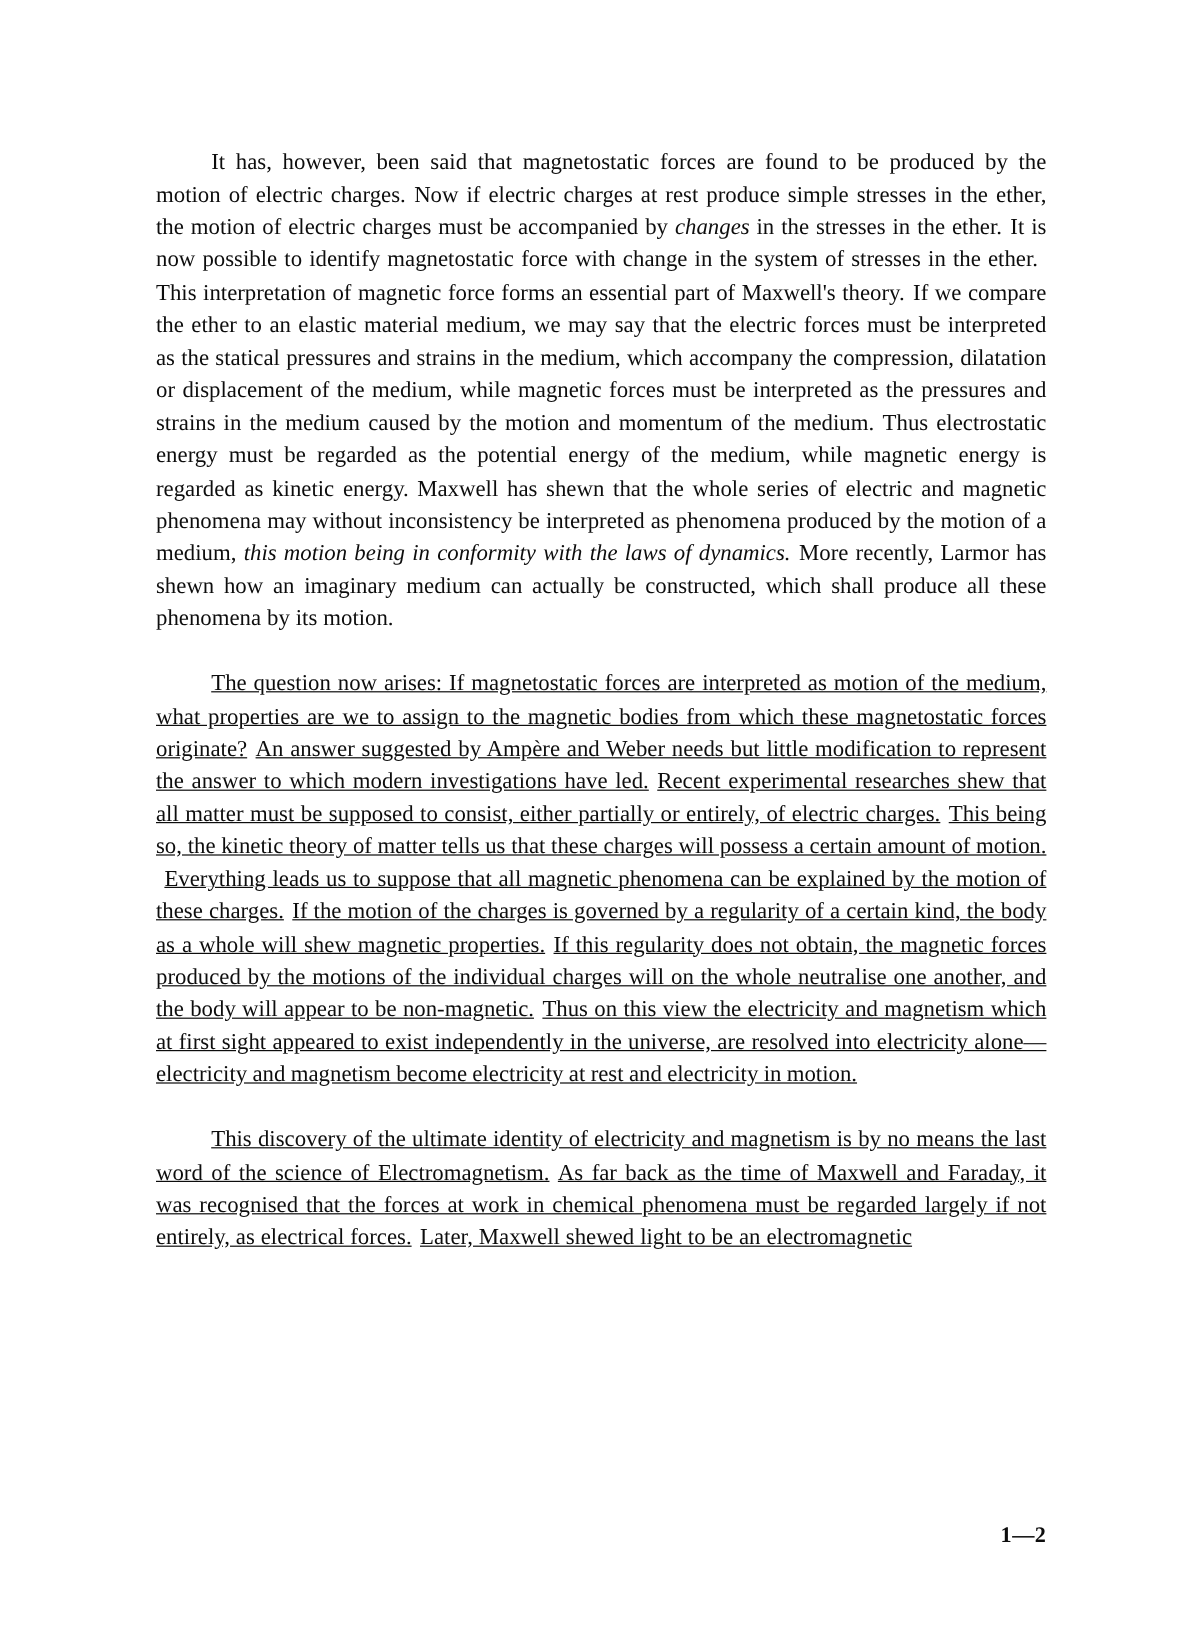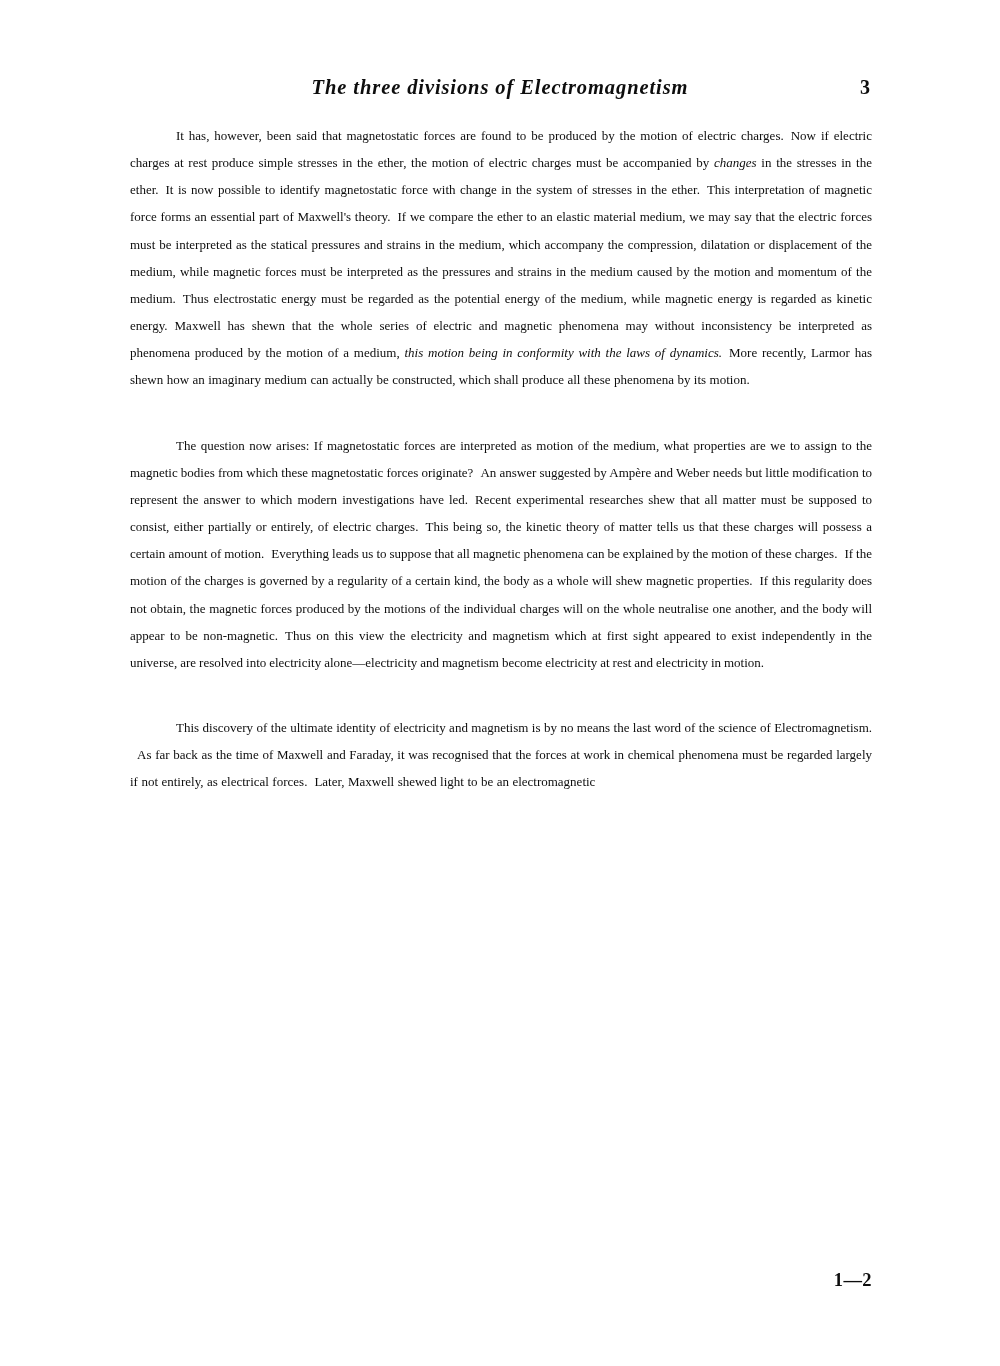--- a/index.html
+++ b/index.html
@@ -58,28 +58,29 @@
     position: absolute;
     left: 130px;
     top: 122px;
     width: 742px;
   }
 
   .para {
     margin: 0;
     text-align: justify;
     text-justify: inter-word;
-    font-size: 13px;
+    font-size: 19px;
     line-height: 27.15px;
     text-indent: 46px;
     hyphens: none;
     word-spacing: 0.2px;
   }
   .para + .para {
-    margin-top: 38px;
+    margin-top: 27px;
+    text-decoration: underline;
   }
   .para.tight {
     word-spacing: -0.3px;
   }
 
   .para i {
     font-style: italic;
   }
 
   
@@ -94,24 +95,20 @@
     font-weight: 700;
     letter-spacing: 0.4px;
     margin-left: 16px;
   }
 </style>
 </head>
 <body>
 
 <div class="page">
 
-  <div class="running-head">
-    <div class="title">The three divisions of Electromagnetism</div>
-    <div class="folio">3</div>
-  </div>
 
   <div class="textblock">
     <p class="para">It has, however, been said that magnetostatic forces are found to be produced by the motion of electric charges.<span class="sg"></span>Now if electric charges at rest produce simple stresses in the ether, the motion of electric charges must be accompanied by <i>changes</i> in the stresses in the ether.<span class="sg"></span>It is now possible to identify magnetostatic force with change in the system of stresses in the ether.<span class="sg"></span>This interpretation of magnetic force forms an essential part of Maxwell's theory.<span class="sg"></span>If we compare the ether to an elastic material medium, we may say that the electric forces must be interpreted as the statical pressures and strains in the medium, which accompany the compression, dilatation or displacement of the medium, while magnetic forces must be interpreted as the pressures and strains in the medium caused by the motion and momentum of the medium.<span class="sg"></span>Thus electrostatic energy must be regarded as the potential energy of the medium, while magnetic energy is regarded as kinetic energy.<span class="sg"></span>Maxwell has shewn that the whole series of electric and magnetic phenomena may without inconsistency be interpreted as phenomena produced by the motion of a medium, <i>this motion being in conformity with the laws of dynamics.</i><span class="sg"></span>More recently, Larmor has shewn how an imaginary medium can actually be constructed, which shall produce all these phenomena by its motion.</p>
     <p class="para tight">The question now arises: If magnetostatic forces are interpreted as motion of the medium, what properties are we to assign to the magnetic bodies from which these magnetostatic forces originate?<span class="sg"></span>An answer suggested by Ampère and Weber needs but little modification to represent the answer to which modern investigations have led.<span class="sg"></span>Recent experimental researches shew that all matter must be supposed to consist, either partially or entirely, of electric charges.<span class="sg"></span>This being so, the kinetic theory of matter tells us that these charges will possess a certain amount of motion.<span class="sg"></span>Everything leads us to suppose that all magnetic phenomena can be explained by the motion of these charges.<span class="sg"></span>If the motion of the charges is governed by a regularity of a certain kind, the body as a whole will shew magnetic properties.<span class="sg"></span>If this regularity does not obtain, the magnetic forces produced by the motions of the individual charges will on the whole neutralise one another, and the body will appear to be non-magnetic.<span class="sg"></span>Thus on this view the electricity and magnetism which at first sight appeared to exist independently in the universe, are resolved into electricity alone—electricity and magnetism become electricity at rest and electricity in motion.</p>
     <p class="para">This discovery of the ultimate identity of electricity and magnetism is by no means the last word of the science of Electromagnetism.<span class="sg"></span>As far back as the time of Maxwell and Faraday, it was recognised that the forces at work in chemical phenomena must be regarded largely if not entirely, as electrical forces.<span class="sg"></span>Later, Maxwell shewed light to be an electromagnetic</p>
   </div>
 
   <div class="signature">1—2</div>
 
 </div>

